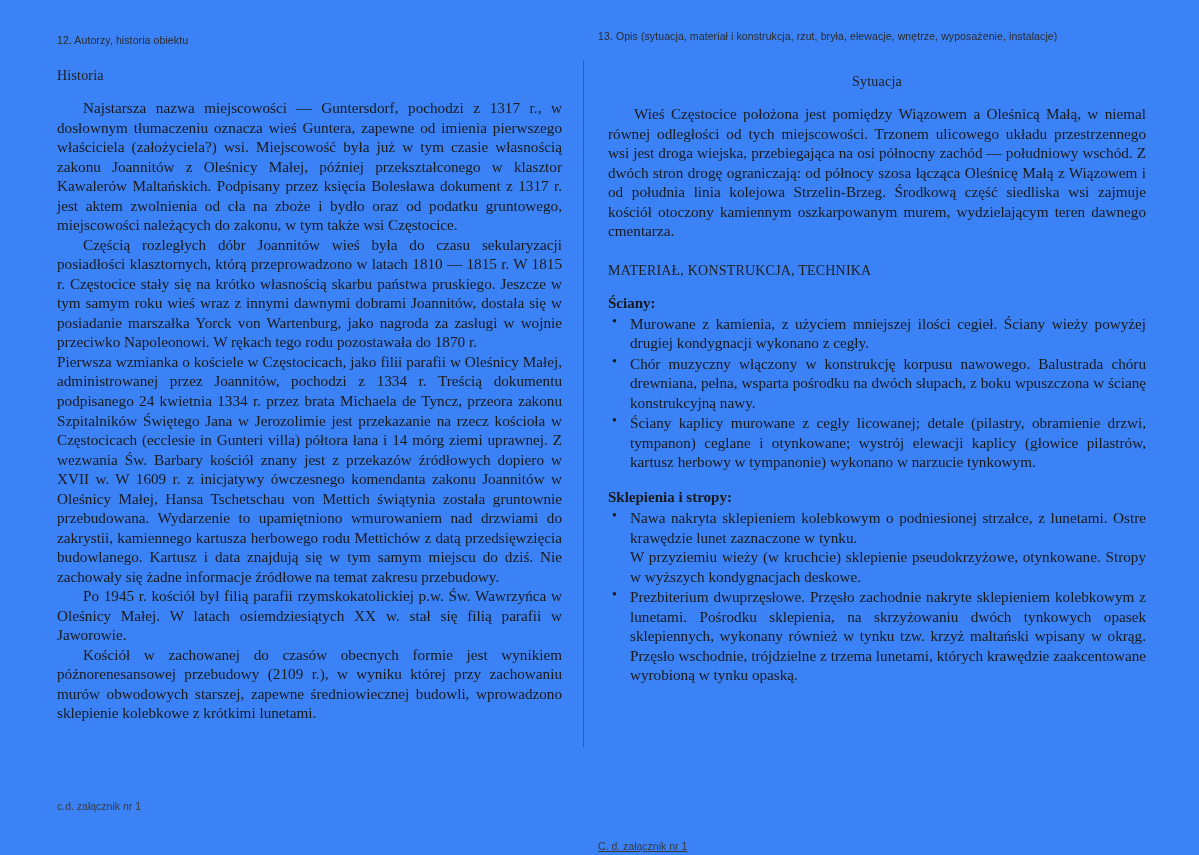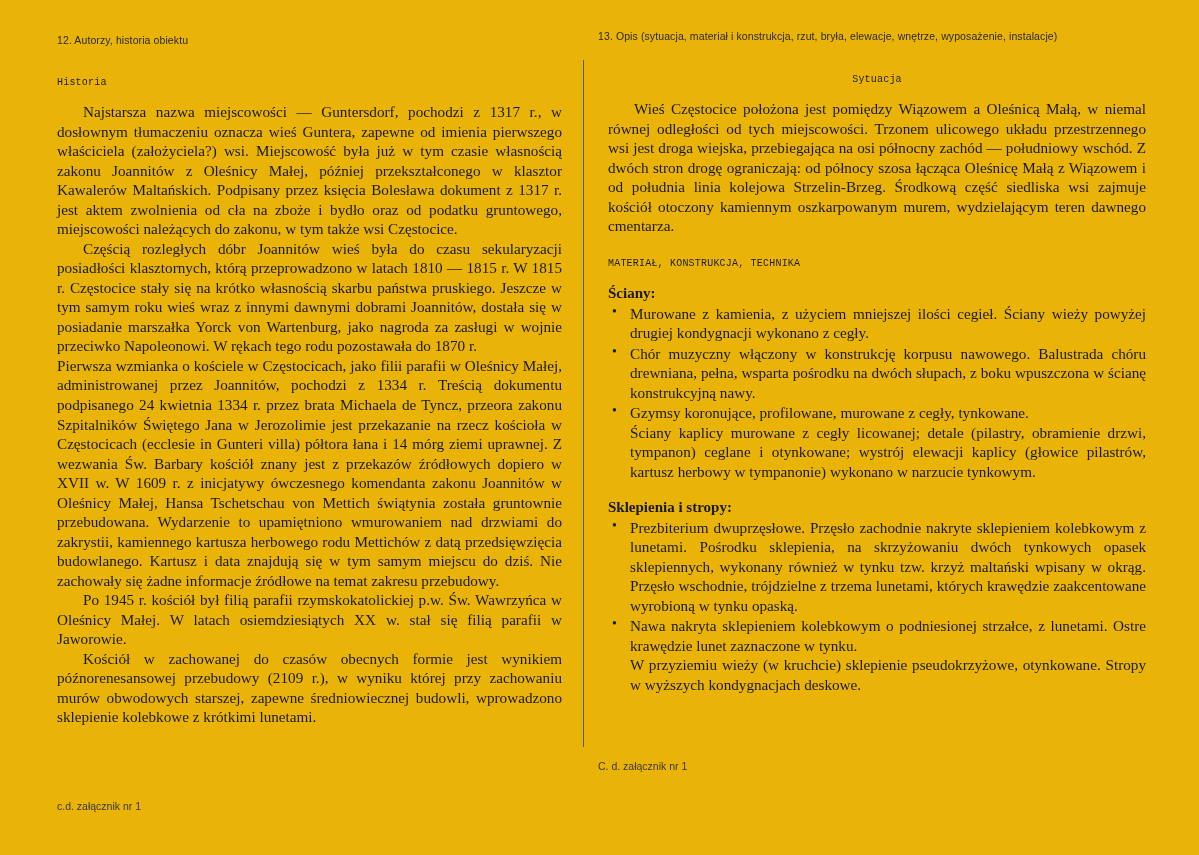--- a/index.html
+++ b/index.html
@@ -11,21 +11,21 @@
     width: 1199px;
     height: 855px;
     position: relative;
     font-family: "Liberation Serif", serif;
     color: #1a1a1a;
     overflow: hidden;
   }
   .page {
     position: absolute;
     inset: 0;
-    background: #eab308;
+    background: #3b82f6;
   }
   
   .col-header {
     position: absolute;
     font-family: "Liberation Sans", sans-serif;
     font-size: 10.5px;
     color: #2b2b2b;
     letter-spacing: 0.1px;
     white-space: nowrap;
   }
@@ -44,25 +44,25 @@
 
   
   .column {
     position: absolute;
     top: 60px;
   }
   #col-left  { left: 57px;  width: 505px; }
   #col-right { left: 608px; width: 538px; }
 
   .section-title {
-    font-family: Liberation Mono, monospace;
-    font-size: 10px;
+    font-family: Liberation Serif, serif;
+    font-size: 14px;
     font-weight: 400;
     color: #1f1f1f;
-    margin: 17px 0 14px 0;
+    margin: 8px 0 14px 0;
     letter-spacing: 0.2px;
   }
   #title-situation { margin-top: 14px; text-align: center; }
 
   .section-title.mid {
     margin-top: 22px;
     margin-bottom: 16px;
   }
 
   p.body {
@@ -110,21 +110,21 @@
 
   
   .footer {
     position: absolute;
     font-family: "Liberation Sans", sans-serif;
     font-size: 10.5px;
     color: #3a3a3a;
     white-space: nowrap;
   }
   #footer-left  { left: 57px;  top: 800px; }
-  #footer-right { left: 598px; top: 760px; }
+  #footer-right { left: 598px; top: 840px; text-decoration: underline; }
 </style>
 </head>
 <body>
 
 <div class="page">
 
   <div class="col-header" id="hdr-left">12. Autorzy, historia obiektu</div>
 
   <div class="col-header" id="hdr-right">13. Opis (sytuacja, materiał i konstrukcja, rzut, bryła, elewacje, wnętrze, wyposażenie, instalacje)</div>
 
@@ -156,34 +156,33 @@
     <div class="subhead">Ściany:</div>
 
     <ul class="bullets">
       <li>
         <span>Murowane z kamienia, z użyciem mniejszej ilości cegieł. Ściany wieży powyżej drugiej kondygnacji wykonano z cegły.</span>
       </li>
       <li>
         <span>Chór muzyczny włączony w konstrukcję korpusu nawowego. Balustrada chóru drewniana, pełna, wsparta pośrodku na dwóch słupach, z boku wpuszczona w ścianę konstrukcyjną nawy.</span>
       </li>
       <li>
-        <span>Gzymsy koronujące, profilowane, murowane z cegły, tynkowane.</span>
         <span class="sub-block">Ściany kaplicy murowane z cegły licowanej; detale (pilastry, obramienie drzwi, tympanon) ceglane i otynkowane; wystrój elewacji kaplicy (głowice pilastrów, kartusz herbowy w tympanonie) wykonano w narzucie tynkowym.</span>
       </li>
     </ul>
 
     <div class="subhead spaced">Sklepienia i stropy:</div>
 
     <ul class="bullets">
       <li>
-        <span>Prezbiterium dwuprzęsłowe. Przęsło zachodnie nakryte sklepieniem kolebkowym z lunetami. Pośrodku sklepienia, na skrzyżowaniu dwóch tynkowych opasek sklepiennych, wykonany również w tynku tzw. krzyż maltański wpisany w okrąg. Przęsło wschodnie, trójdzielne z trzema lunetami, których krawędzie zaakcentowane wyrobioną w tynku opaską.</span>
+        <span>Nawa nakryta sklepieniem kolebkowym o podniesionej strzałce, z lunetami. Ostre krawędzie lunet zaznaczone w tynku.</span>
+        <span class="sub-block">W przyziemiu wieży (w kruchcie) sklepienie pseudokrzyżowe, otynkowane. Stropy w wyższych kondygnacjach deskowe.</span>
       </li>
       <li>
-        <span>Nawa nakryta sklepieniem kolebkowym o podniesionej strzałce, z lunetami. Ostre krawędzie lunet zaznaczone w tynku.</span>
-        <span class="sub-block">W przyziemiu wieży (w kruchcie) sklepienie pseudokrzyżowe, otynkowane. Stropy w wyższych kondygnacjach deskowe.</span>
+        <span>Prezbiterium dwuprzęsłowe. Przęsło zachodnie nakryte sklepieniem kolebkowym z lunetami. Pośrodku sklepienia, na skrzyżowaniu dwóch tynkowych opasek sklepiennych, wykonany również w tynku tzw. krzyż maltański wpisany w okrąg. Przęsło wschodnie, trójdzielne z trzema lunetami, których krawędzie zaakcentowane wyrobioną w tynku opaską.</span>
       </li>
     </ul>
   </div>
 
   <div class="footer" id="footer-left">c.d. załącznik nr 1</div>
 
   <div class="footer" id="footer-right">C. d. załącznik nr 1</div>
 
 </div>
 

